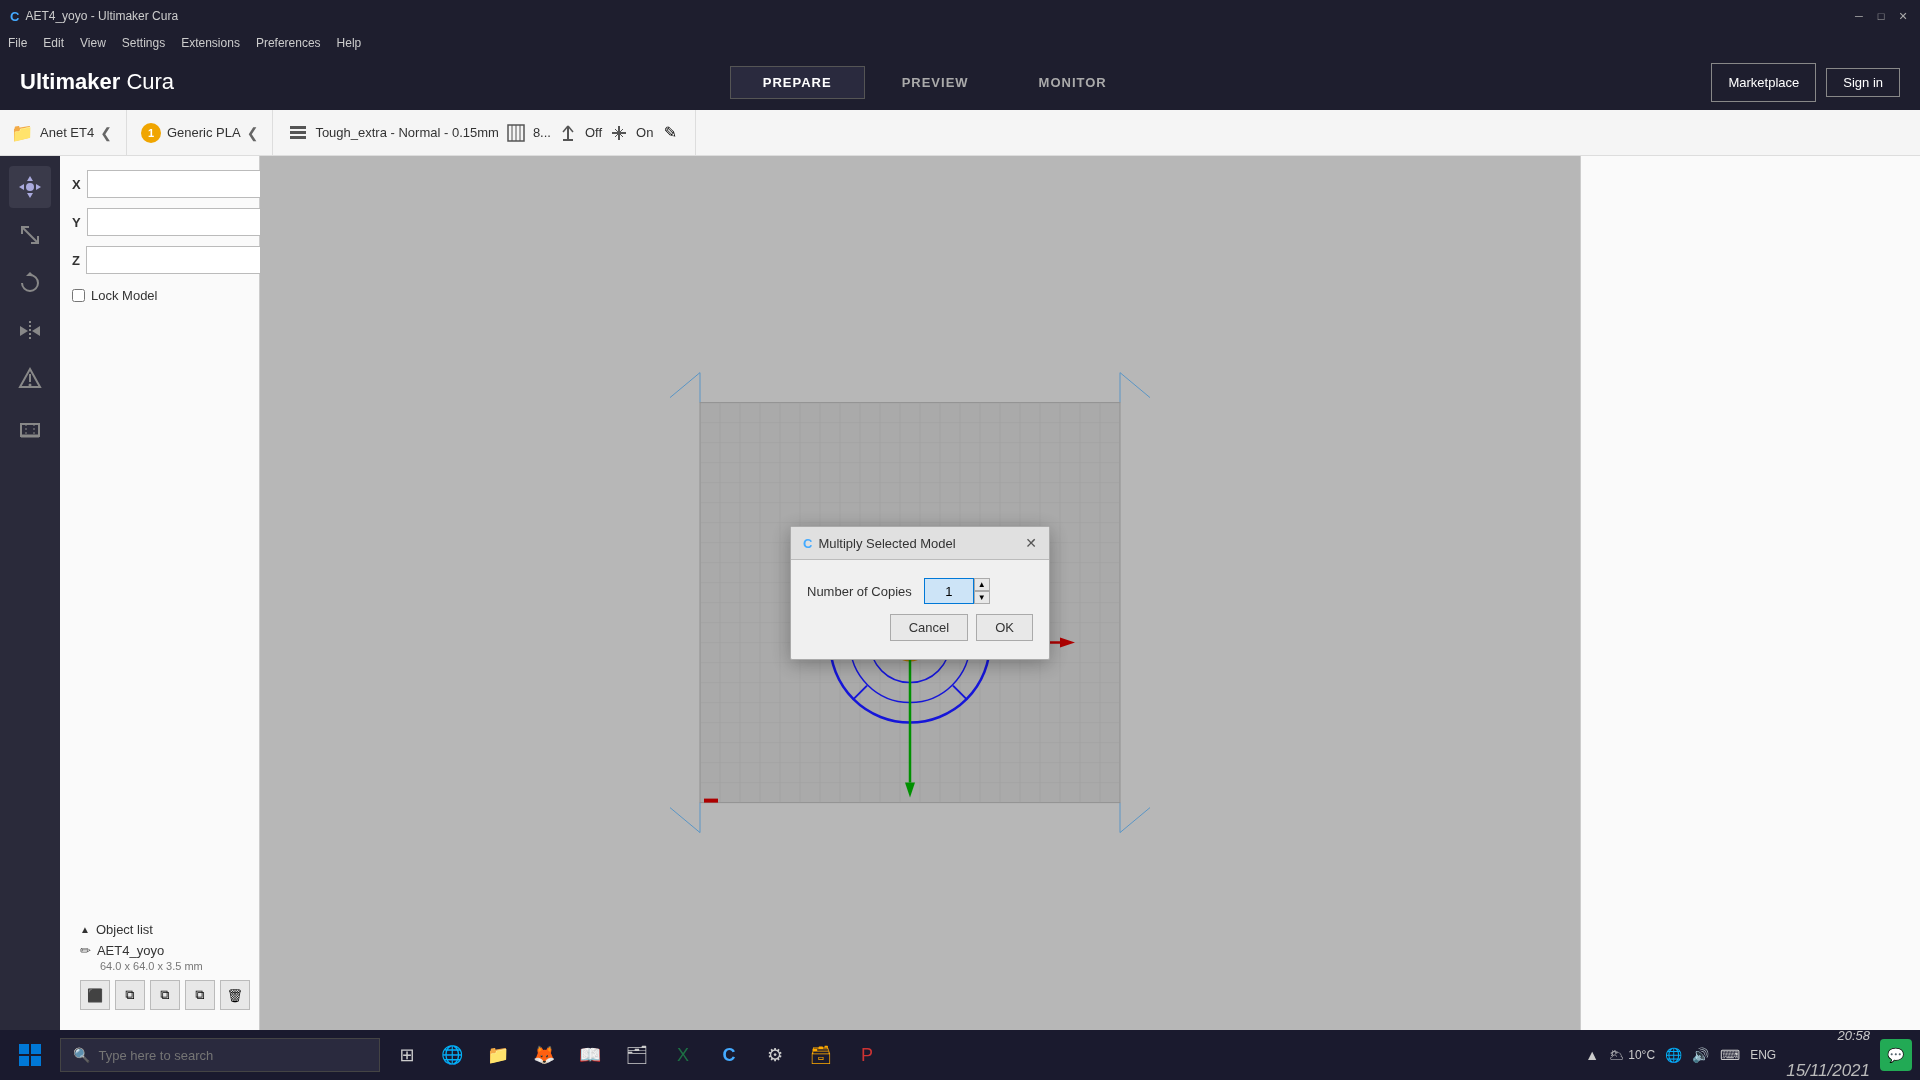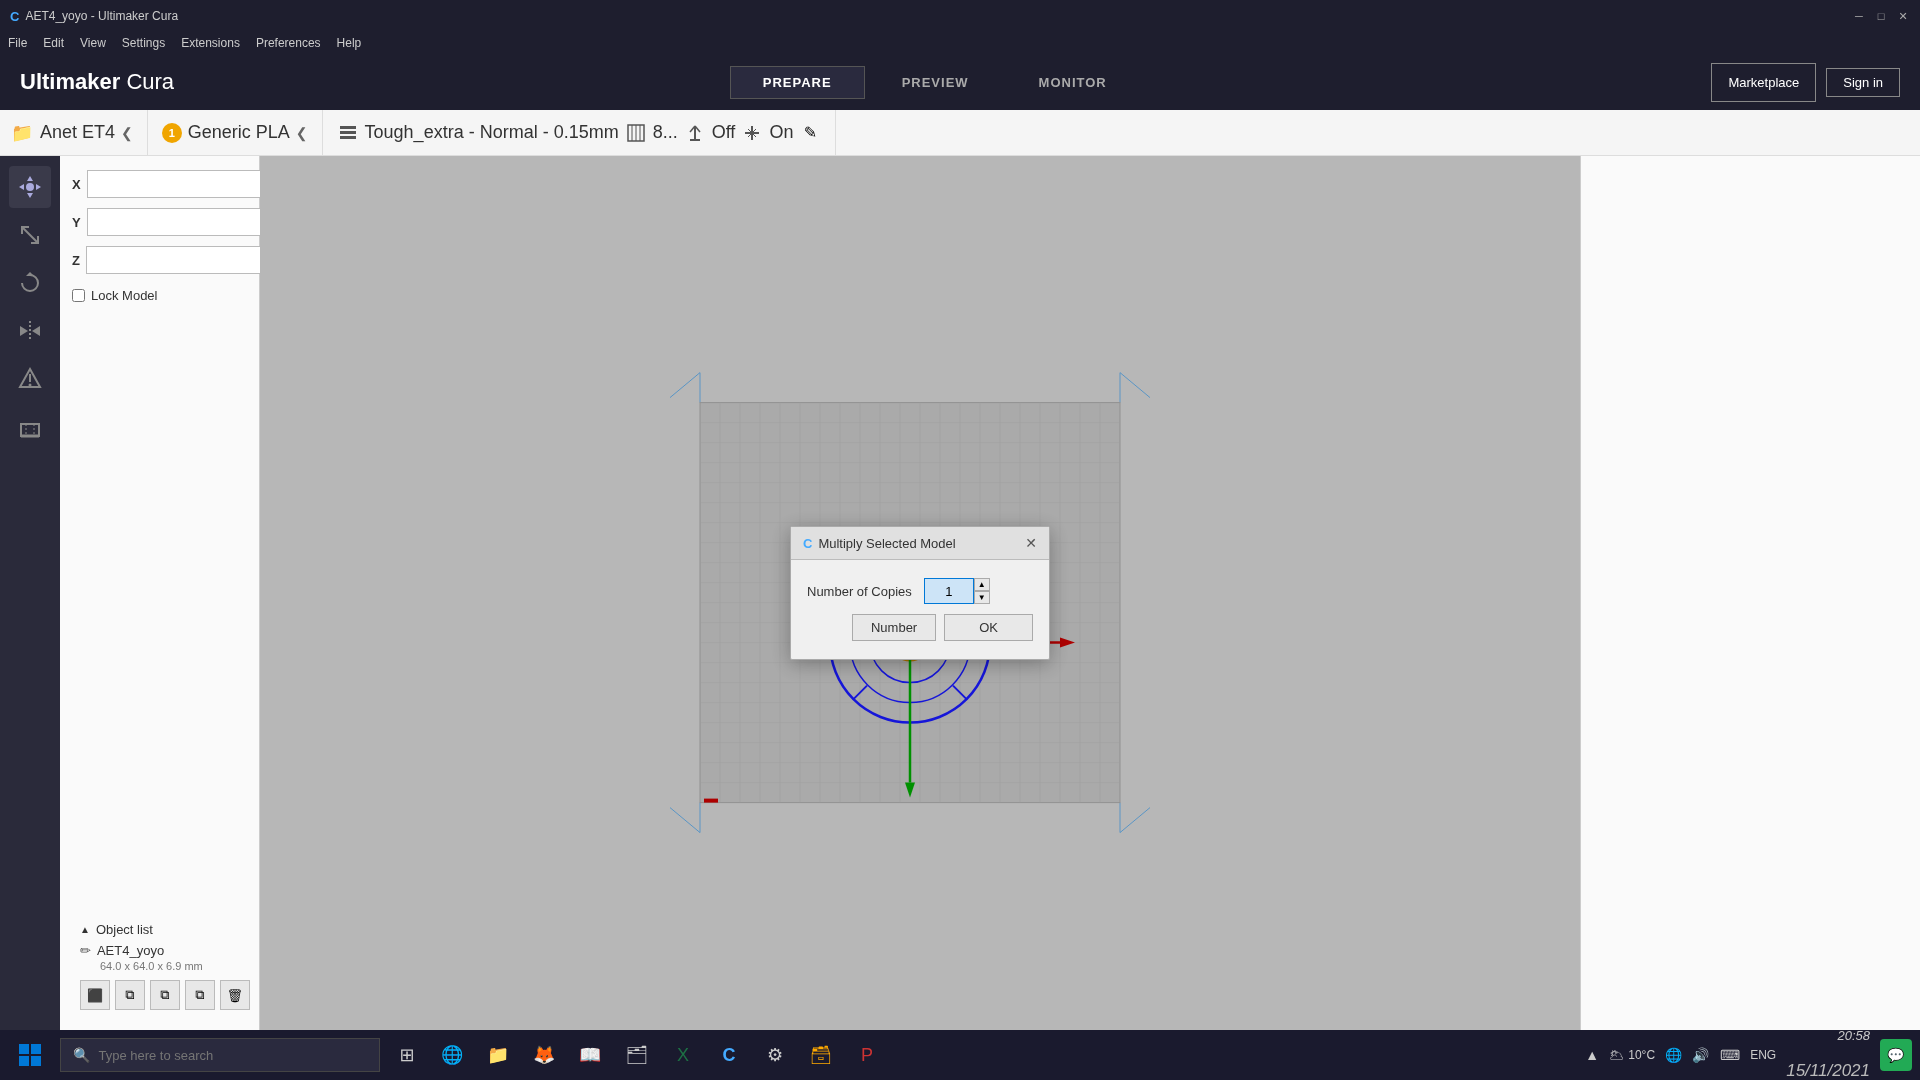--- a/index.html
+++ b/index.html
@@ -50,21 +50,21 @@
     
     #toolbar-strip {
       width: 100%; height: 46px; background: #f5f5f5; border-bottom: 1px solid #ddd;
       display: flex; align-items: center; padding: 0 12px; gap: 0;
     }
     .ts-section {
       display: flex; align-items: center; gap: 6px; padding: 0 14px;
       border-right: 1px solid #ddd; height: 100%;
     }
     .ts-section:first-child { padding-left: 0; }
-    .ts-label { font-size: 18px; color: #333; }
+    .ts-label { font-size: 13px; color: #333; }
     .ts-arrow { font-size: 14px; color: #666; cursor: pointer; }
     .ts-icon { width: 22px; height: 22px; display: flex; align-items: center; justify-content: center; }
     .ts-warning { background: #f0a500; color: #fff; border-radius: 50%; width: 20px; height: 20px; font-size: 11px; display: flex; align-items: center; justify-content: center; font-weight: 700; }
     .folder-icon { font-size: 18px; cursor: pointer; }
 
     
     #left-sidebar {
       width: 60px; background: #2a2a3a; display: flex; flex-direction: column;
       align-items: center; padding-top: 10px; gap: 6px;
     }
@@ -427,22 +427,22 @@
             <label style="font-size:13px; color:#333;">Number of Copies</label>
             <div style="display:flex; align-items:center;">
               <input class="copies-input" value="1" style="width: 50px; height: 26px; border: 1px solid rgb(0, 120, 215); background: rgb(205, 228, 247); padding: 0px 4px; font-size: 13px; text-align: center; outline: none;">
               <div style="display:flex; flex-direction:column;">
                 <button style="width:16px; height:13px; border:1px solid #aaa; background:#e8e8e8; font-size:8px; cursor:pointer; display:flex; align-items:center; justify-content:center; padding:0;">▲</button>
                 <button style="width:16px; height:13px; border:1px solid #aaa; background:#e8e8e8; font-size:8px; cursor:pointer; display:flex; align-items:center; justify-content:center; padding:0;">▼</button>
               </div>
             </div>
           </div>
           <div class="dialog-btns" style="display:flex; justify-content:flex-end; gap:8px;">
-            <button class="dlg-btn-cancel" style="padding:5px 18px; background:#e8e8e8; border:1px solid #aaa; font-size:13px; cursor:pointer; color:#333;">Number</button>
-            <button class="dlg-btn-ok" style="padding:5px 34px; background:#e8e8e8; border:1px solid #aaa; font-size:13px; cursor:pointer; color:#333;">OK</button>
+            <button class="dlg-btn-cancel" style="padding:5px 18px; background:#e8e8e8; border:1px solid #aaa; font-size:13px; cursor:pointer; color:#333;">Cancel</button>
+            <button class="dlg-btn-ok" style="padding:5px 18px; background:#e8e8e8; border:1px solid #aaa; font-size:13px; cursor:pointer; color:#333;">OK</button>
           </div>
         </div>
       </div>
     </div>
 
   </div>
 
   <div style="width:340px; background:#fafafa; border-left:1px solid #ccc; display:flex; flex-direction:column;">
 
     <div style="flex:1;"></div>
@@ -450,21 +450,21 @@
 
   <div style="position:absolute; bottom:10px; left:70px; padding:10px;">
     <div style="display:flex; align-items:center; gap:6px; font-size:13px; color:#333; margin-bottom:6px; cursor:pointer;">
       <span style="font-size:10px;">▲</span>
       <span>Object list</span>
     </div>
     <div style="display:flex; align-items:center; gap:6px; margin-bottom:2px;">
       <span style="font-size:13px; color:#555;">✏</span>
       <span style="font-size:13px; color:#333;">AET4_yoyo</span>
     </div>
-    <div style="font-size:11px; color:#777; margin-left:20px; margin-bottom:8px;">64.0 x 64.0 x 6.9 mm</div>
+    <div style="font-size:11px; color:#777; margin-left:20px; margin-bottom:8px;">64.0 x 64.0 x 3.5 mm</div>
     <div style="display:flex; gap:5px;">
       <button style="width:30px; height:30px; background:#e8e8e8; border:1px solid #bbb; cursor:pointer; font-size:13px;">⬛</button>
       <button style="width:30px; height:30px; background:#e8e8e8; border:1px solid #bbb; cursor:pointer; font-size:13px;">⧉</button>
       <button style="width:30px; height:30px; background:#e8e8e8; border:1px solid #bbb; cursor:pointer; font-size:13px;">⧉</button>
       <button style="width:30px; height:30px; background:#e8e8e8; border:1px solid #bbb; cursor:pointer; font-size:13px;">⧉</button>
       <button style="width:30px; height:30px; background:#e8e8e8; border:1px solid #bbb; cursor:pointer; font-size:13px;">🗑</button>
     </div>
   </div>
 
 

